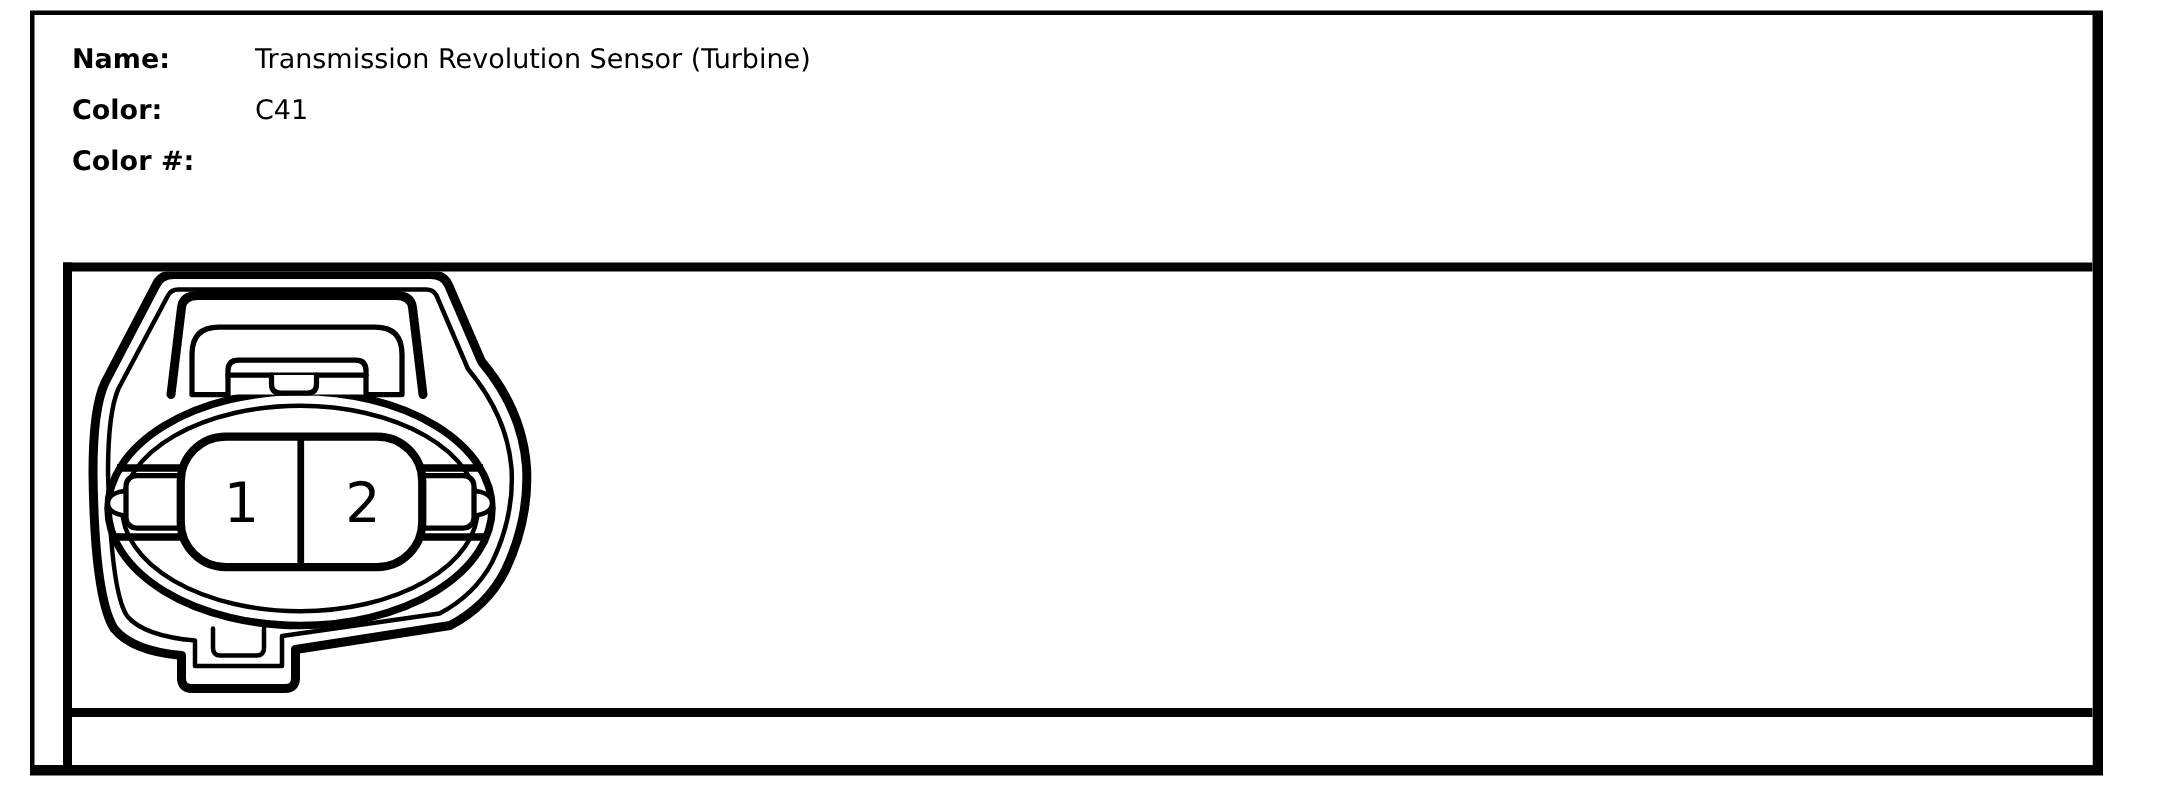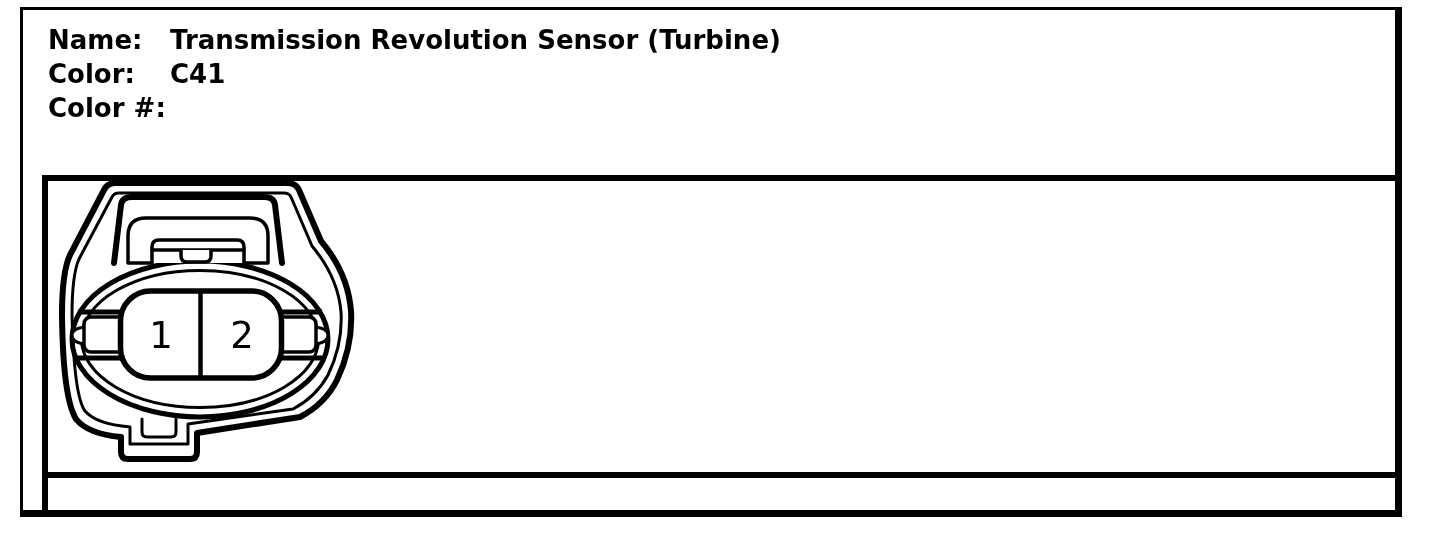--- a/index.html
+++ b/index.html
@@ -24,29 +24,29 @@
     background: #ffffff;
   }
   .header {
     position: absolute;
     left: 25px;
     top: 13px;
   }
   .field-row {
     display: flex;
     line-height: 34px;
-    font-size: 26px;
+    font-size: 18px;
     white-space: nowrap;
   }
   .field-label {
     width: 122px;
     font-weight: bold;
   }
   .field-value {
-    font-weight: bold;
+    font-weight: normal;
   }
   .figure {
     position: absolute;
     left: 19px;
     top: 165px;
     right: 0;
     bottom: 0;
     box-sizing: border-box;
     border: 6px solid #000000;
     border-right: none;

